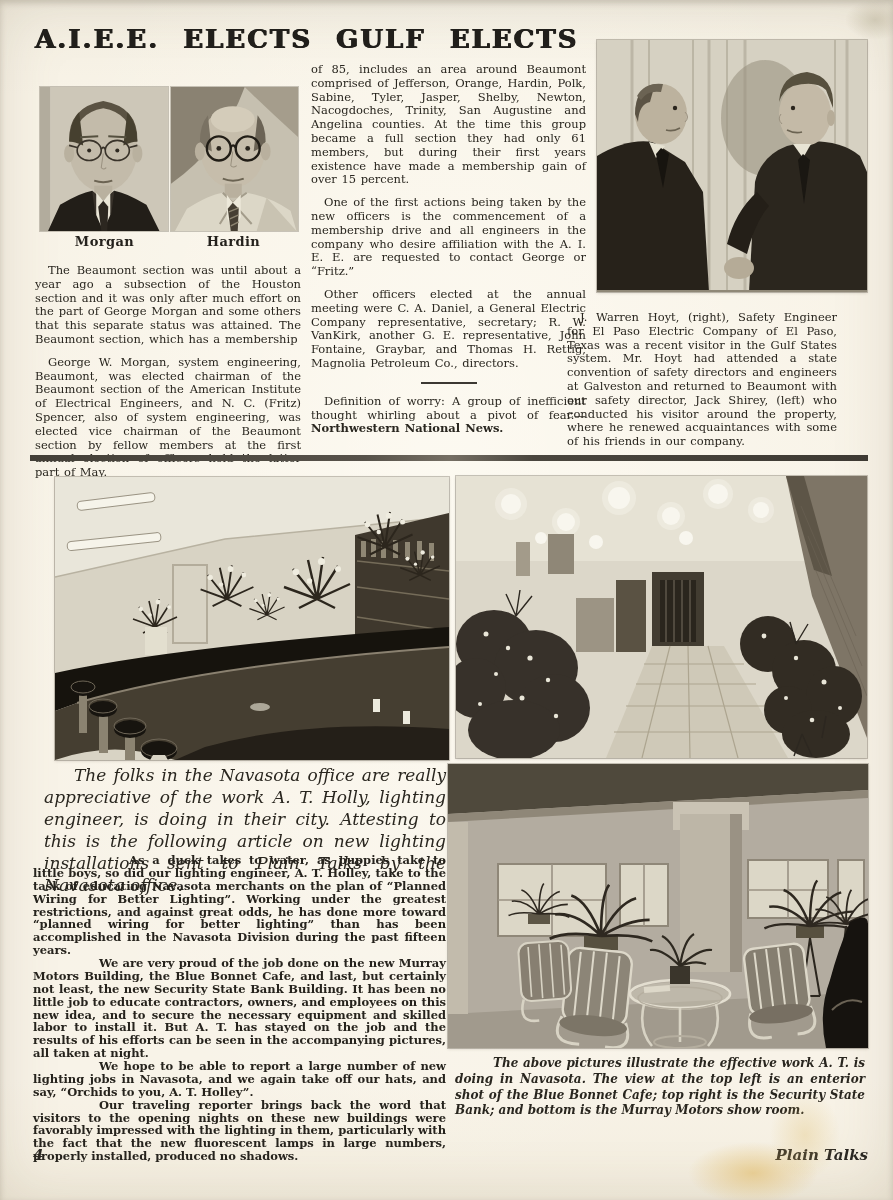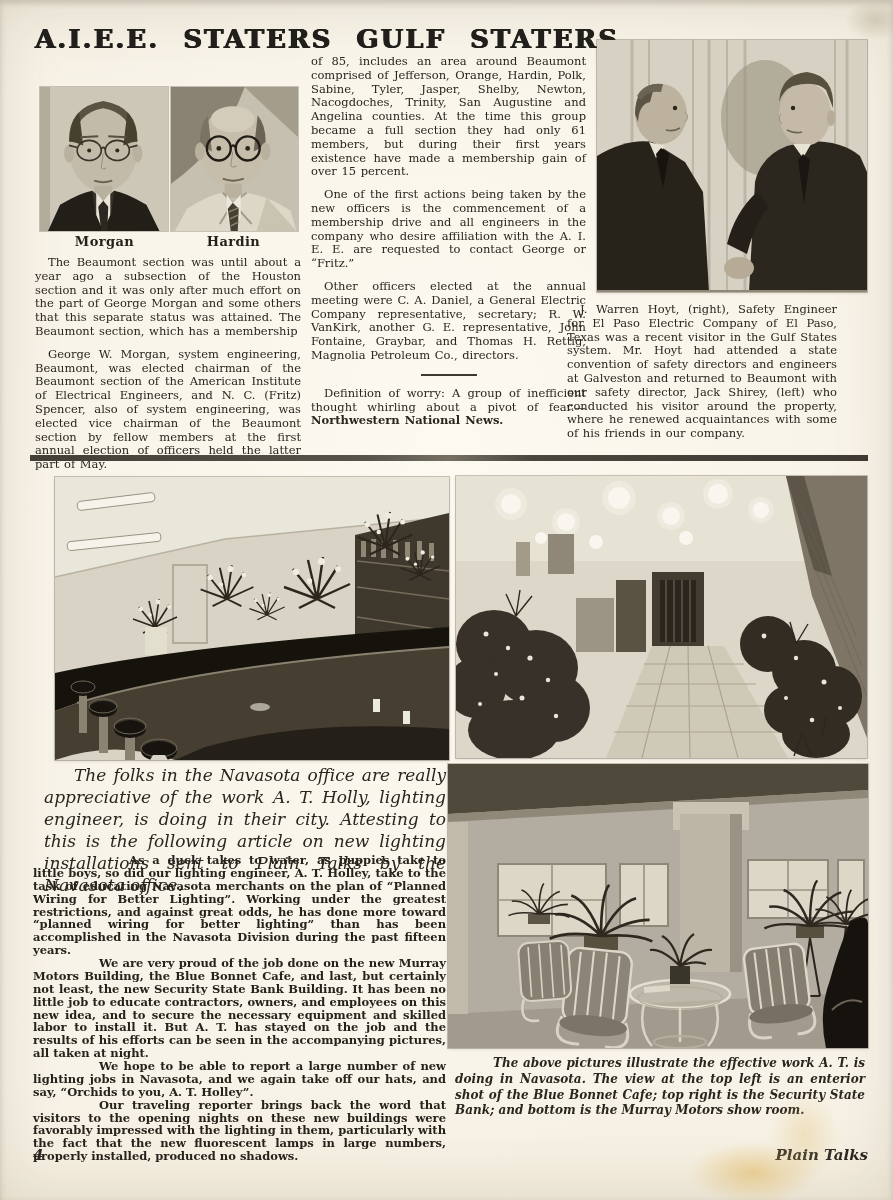--- a/index.html
+++ b/index.html
@@ -16,21 +16,21 @@
   .photo{position:absolute;overflow:hidden;background:#cfc9ba;
         box-shadow:0 0 0 1px rgba(70,62,48,.28), 0 1px 3px rgba(70,62,48,.2);}
   .photo svg{display:block;width:100%;height:100%;}
   .portraits{position:absolute;left:40px;top:87px;width:258px;height:144px;display:flex;gap:3px;}
   .portraits .half{position:relative;flex:1;overflow:hidden;background:#cfc9ba;
         box-shadow:0 0 0 1px rgba(70,62,48,.28);}
   .portraits svg{display:block;width:100%;height:100%;}
   .caption-row{position:absolute;left:40px;top:234px;width:258px;display:flex;justify-content:center;}
   .caption-row span{flex:1;text-align:center;font-weight:bold;font-size:13px;letter-spacing:.4px;color:#24211c;}
   .col{position:absolute;text-align:justify;font-size:11.5px;line-height:1.2;
-       color:#29261f;word-spacing:1px;}
+       color:#29261f;word-spacing:1px;margin-top:8px;}
   .col p{margin:0 0 9px;text-indent:13px;}
   .col p.noindent{text-indent:0;}
   .divider-short{width:56px;border:0;border-top:2px solid #3c3832;margin:11px auto 11px;}
   .col-left{left:35px;top:256px;width:266px;}
   .col-mid{left:311px;top:55px;width:275px;}
   .col-right{left:567px;top:303px;width:270px;}
   .hoyt{left:597px;top:40px;width:270px;height:252px;}
   .bar{position:absolute;left:30px;top:455px;width:838px;height:6px;
        background:linear-gradient(90deg,#433f37 0%,#57524a 40%,#756f64 50%,#4a463e 60%,#3e3a33 100%);}
   .cafe{left:55px;top:477px;width:394px;height:283px;}
@@ -55,21 +55,21 @@
   .stain2{left:770px;top:1090px;width:70px;height:90px;
        background:radial-gradient(closest-side, rgba(220,185,100,.30), rgba(220,185,100,0));}
   .stain3{left:845px;top:0;width:60px;height:40px;
        background:radial-gradient(closest-side, rgba(160,150,120,.35), rgba(160,150,120,0));}
 </style>
 </head>
 <body>
 
 <div class="page">
 
-  <h1 class="headline">A.I.E.E. STATERS GULF STATERS</h1>
+  <h1 class="headline">A.I.E.E. ELECTS GULF ELECTS</h1>
 
   <div class="portraits">
     <div class="half">
       <svg viewBox="0 0 127 143" preserveAspectRatio="none">
         <rect width="127" height="143" fill="#cdc7b8"></rect>
         <rect width="10" height="143" fill="#938c7c" opacity=".45"></rect>
         <ellipse cx="63" cy="62" rx="34" ry="42" fill="#c3bbaa"></ellipse>
         <path d="M29,54 Q28,20 63,14 Q98,20 97,54 L92,54 Q91,26 63,21 Q35,26 34,54 Z" fill="#5a5242"></path>
         <path d="M29,54 Q30,34 39,25 L43,58 Q34,54 29,54Z" fill="#46402f"></path>
         <path d="M97,54 Q96,34 87,25 L83,58 Q92,54 97,54Z" fill="#46402f"></path>

